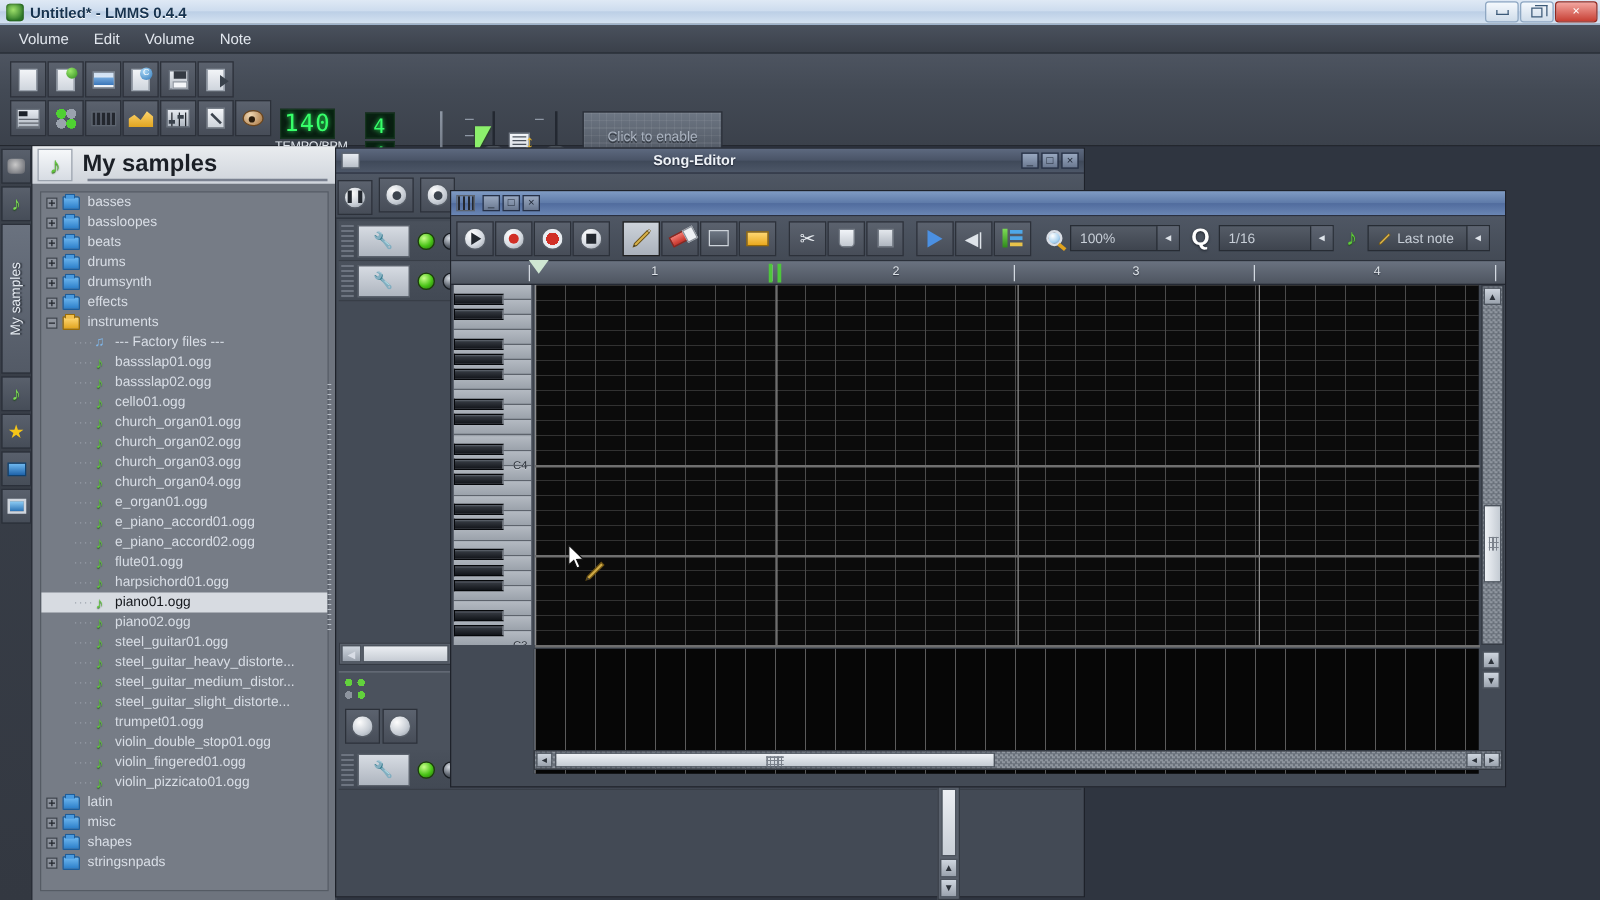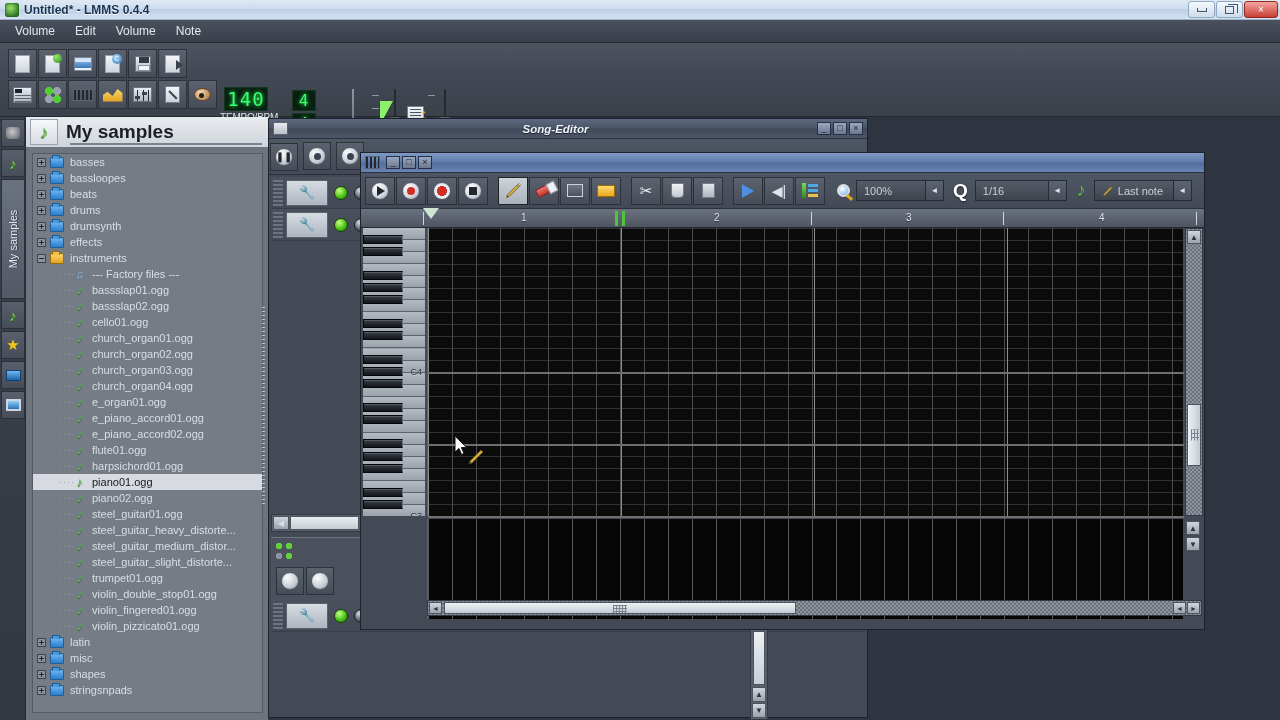--- a/index.html
+++ b/index.html
@@ -183,21 +183,21 @@
   .win-title.active{
     background:linear-gradient(#7f9bc4 0%, #5f7ba9 48%, #516c9e 52%, #6a86b4 100%);
   }
   .win-title .wt-icon{
     width:15px;height:13px;margin-left:4px;margin-right:6px;
     background:linear-gradient(#e8ecf1,#b9c0c9); border:1px solid #5c646f;
     position:relative; flex:0 0 auto;
   }
   .win-title .wt-text{
     flex:1; text-align:center; font-size:11.5px; font-weight:bold;
-    color:#eef2f7; text-shadow:0 1px 1px #1d2230;font-style:italic;
+    color:#eef2f7; text-shadow:0 1px 1px #1d2230;
   }
   .wt-btns{ display:flex; gap:2px; margin-right:4px; }
   .wt-btn{ width:14px;height:13px; border:1px solid #263046;
     background:linear-gradient(#99a8c0,#6a7890); display:flex;align-items:center;justify-content:center;
     color:#1c2432; font-size:9px; line-height:1;}
 
   .songed{ left:268px; top:118px; width:600px; height:600px; }
   .se-toolbar{ position:absolute; left:0; top:20px; width:598px; height:36px;
     background:linear-gradient(#4f5764,#434a55); border-bottom:1px solid #2b303a;}
   .rbtn{ width:28px;height:28px; margin:3px 1px; display:inline-flex;
@@ -480,20 +480,23 @@
 
     <div style="position:absolute;left:407px;top:63px;width:17px;height:19px;background:linear-gradient(#f4f6f9,#cdd3da);border:1px solid #767d87;">
       <span style="display:block;margin:2px 2px;height:1px;background:#4b525c;box-shadow:0 3px 0 #4b525c,0 6px 0 #4b525c,0 9px 0 #4b525c;"></span>
     </div>
     <div style="position:absolute;left:420px;top:62px;color:#e7b52e;font-size:15px;">↕</div>
     <div class="slider-track" style="left:444px;top:46px;height:60px;"></div>
     <div class="slider-knob" style="left:436px;top:74px;"></div>
     <div class="tick" style="left:428px;top:52px;"></div>
     <div class="tick" style="left:428px;top:91px;"></div>
 
+    <div class="cpu-panel">
+      <span>Click to enable</span>
+    </div>
     <div class="cpu-lbl">CPU</div>
     <div class="cpu-bar"></div>
   </div>
 
   <div class="sidestrip">
     <div class="side-tab h28">
       <span style="width:14px;height:12px;background:radial-gradient(circle at 45% 40%,#c9c9c9,#5d6068);border-radius:3px;"></span>
     </div>
     <div class="side-tab h28">
       <span class="mini-note">♪</span>

